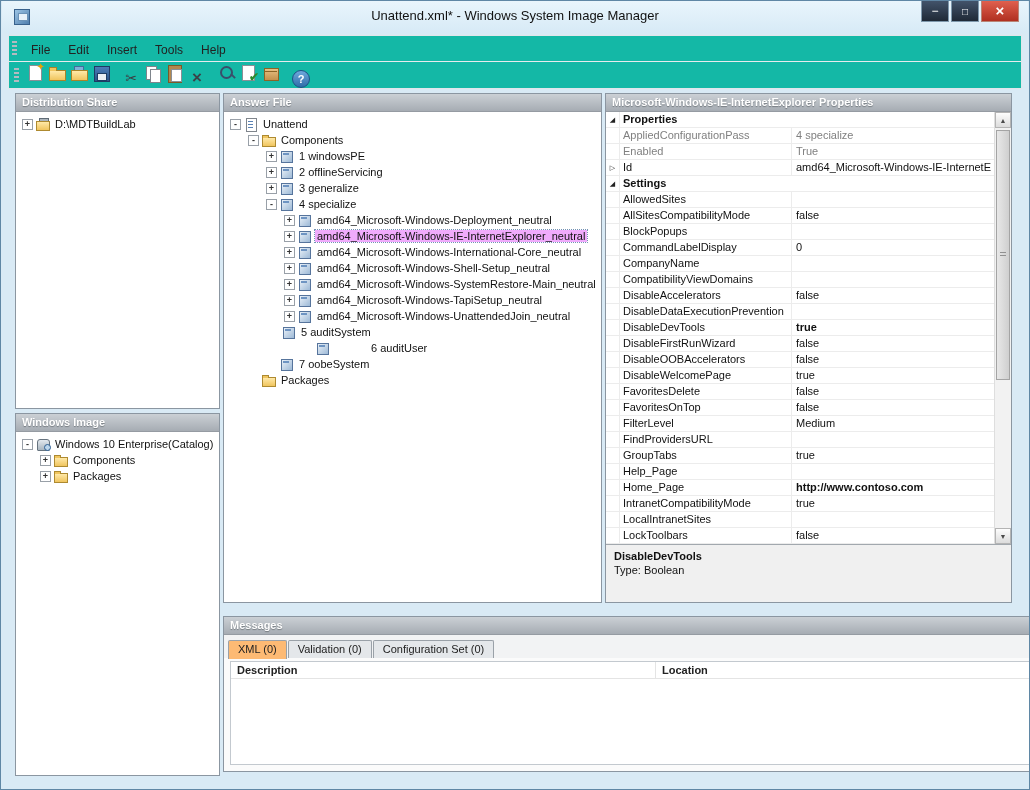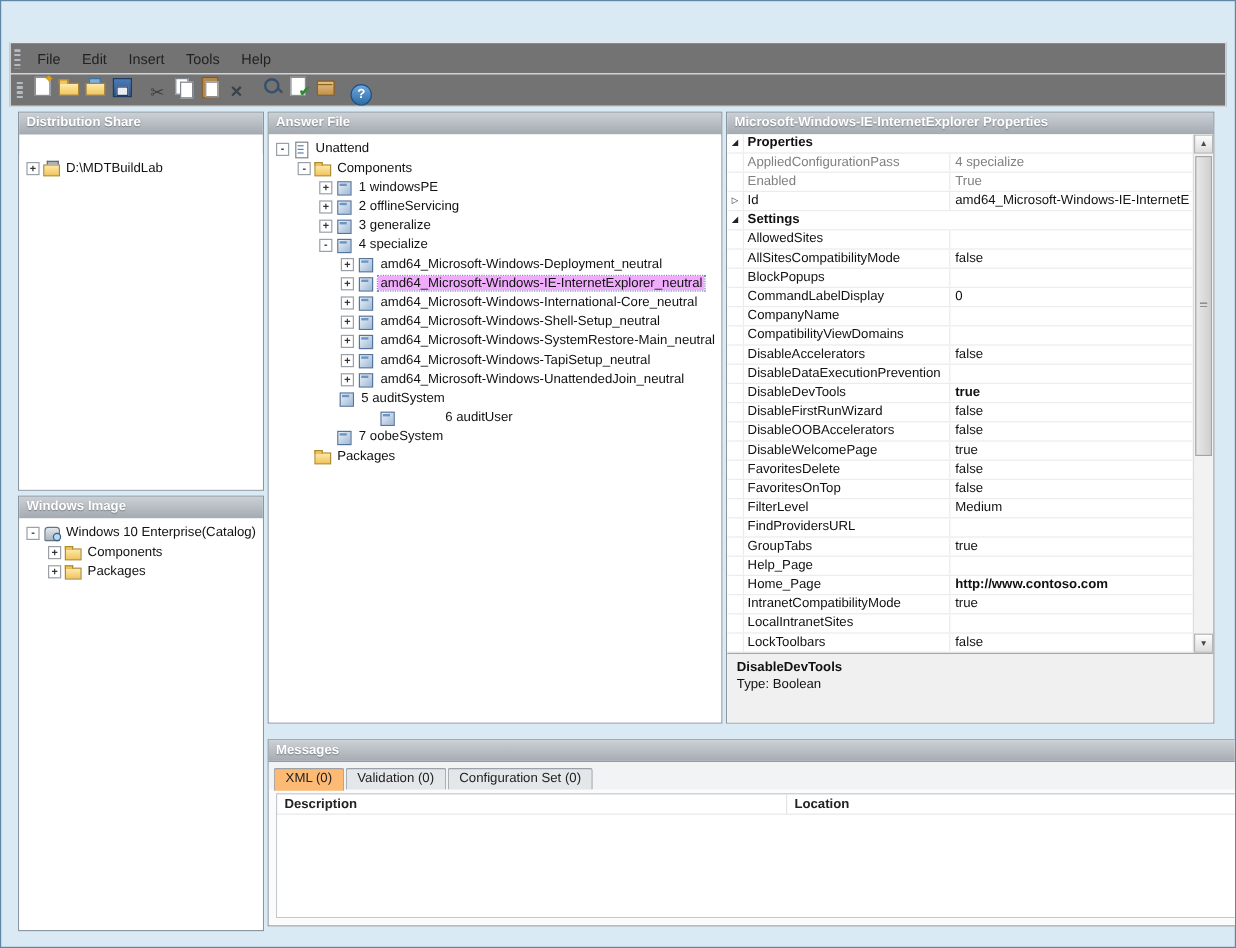--- a/index.html
+++ b/index.html
@@ -21,21 +21,21 @@
   .win-controls { position:absolute; right:9px; top:0; display:flex; gap:2px; }
   .wbtn { width:28px; height:21px; display:flex; align-items:center; justify-content:center;
     color:#fff; border:1px solid #7e98ac; border-top:none;
     background:linear-gradient(#42536a,#1f2936); cursor:default; }
   .wbtn.min span { font-size:12px; line-height:10px; }
   .wbtn.max span { font-size:10px; }
   .wbtn.close { width:38px; background:linear-gradient(#e0604e,#b03021); border-color:#b98576; }
   .wbtn.close span { font-size:15px; font-weight:bold; line-height:14px; }
   
   .bars { position:absolute; left:7px; right:7px; top:34px; height:54px;
-    background:#737373; border:1px solid #e1e6ea; }
+    background:#14b8a6; border:1px solid #e1e6ea; }
   .menubar { height:26px; display:flex; align-items:center; border-bottom:1px solid #e8ebee; }
   .menu-item { font-size:12px; color:#222; padding:3px 9px; cursor:default; }
   .toolbar { height:27px; display:flex; align-items:center; padding-left:2px; }
   .grip { width:5px; height:16px; margin:0 5px 0 3px;
     background:repeating-linear-gradient(to bottom,#b4bac0 0 2px,transparent 2px 4px); }
   .tb { position:relative; width:20px; height:20px; margin:0 1px; display:inline-flex;
     align-items:center; justify-content:center; }
   .tb-sep { width:1px; height:18px; background:#cdd1d5; margin:0 4px; }
   
   .tb-new-answer-file::before { content:""; position:absolute; left:4px; top:2px; width:11px; height:14px;
@@ -74,21 +74,21 @@
     background:#8a6426; }
   .tb-help::before { content:"?"; width:16px; height:16px; border-radius:50%;
     background:linear-gradient(#6fa8dc,#2d6da8); color:#fff; font-weight:bold; font-size:11px;
     display:flex; align-items:center; justify-content:center; border:1px solid #1d5286; }
   
   .panel { position:absolute; border:1px solid #8b96a1; background:#fff; display:flex; flex-direction:column; }
   .phead { height:18px; line-height:17px; padding:0 6px; flex:none;
     font-size:11px; font-weight:bold; color:#fff; text-shadow:0 1px 1px rgba(60,65,70,.5);
     background:linear-gradient(#cbd0d5,#a6acb3); border-bottom:1px solid #959ba2; }
   .pbody { position:relative; flex:1; background:#fff; overflow:hidden; }
-  #panel-dist   { left:14px;  top:92px;  width:205px; height:316px;gap:16px; }
+  #panel-dist   { left:14px;  top:92px;  width:205px; height:316px; }
   #panel-wimage { left:14px;  top:412px; width:205px; height:363px; }
   #panel-answer { left:222px; top:92px;  width:379px; height:510px; }
   #panel-props  { left:604px; top:92px;  width:407px; height:510px; }
   #panel-msgs   { left:222px; top:615px; width:862px; height:156px; }
   
   .tree { font-size:11px; padding-top:4px; color:#111; }
   .trow { display:flex; align-items:center; height:16px; white-space:nowrap; cursor:default; }
   .toggle { flex:none; width:11px; height:11px; border:1px solid #99a0a8; background:#fff;
     font-size:9px; font-weight:bold; line-height:9px; text-align:center; color:#333; margin-right:3px; }
   .toggle-sp { flex:none; width:14px; height:1px; }
@@ -144,20 +144,35 @@
   .lv-head { display:flex; height:17px; border-bottom:1px solid #e4e4e4; font-size:11px; color:#222; }
   .lv-col { padding:1px 6px; border-right:1px solid #e4e4e4; line-height:15px; }
   .lv-col.c1 { width:425px; flex:none; } .lv-col.c2 { flex:1; }
   .lv-body { height:calc(100% - 17px); background:#fff; }
 </style>
 </head>
 <body>
 
 <div class="window">
 
+  <div class="titlebar">
+    <span class="app-icon"></span>
+    <div class="title">Unattend.xml* - Windows System Image Manager</div>
+    <div class="win-controls">
+      <div class="wbtn min">
+          <span>−</span>
+        </div>
+      <div class="wbtn max">
+          <span>□</span>
+        </div>
+      <div class="wbtn close">
+          <span>×</span>
+        </div>
+    </div>
+  </div>
 
   <div class="bars">
     <div class="menubar">
       <span class="grip"></span>
       <span><span class="menu-item">File</span><span class="menu-item">Edit</span><span class="menu-item">Insert</span><span class="menu-item">Tools</span><span class="menu-item">Help</span></span>
     </div>
     <div class="toolbar">
       <span class="grip"></span>
       <span><span class="tb tb-new-answer-file"></span><span class="tb tb-open-answer-file"></span><span class="tb tb-open-windows-image"></span><span class="tb tb-save-answer-file"></span><span class="tb-sep"></span><span class="tb tb-cut"></span><span class="tb tb-copy"></span><span class="tb tb-paste"></span><span class="tb tb-delete"></span><span class="tb-sep"></span><span class="tb tb-find"></span><span class="tb tb-validate-answer-file"></span><span class="tb tb-create-configuration-set"></span><span class="tb-sep"></span><span class="tb tb-help"></span></span>
     </div>

